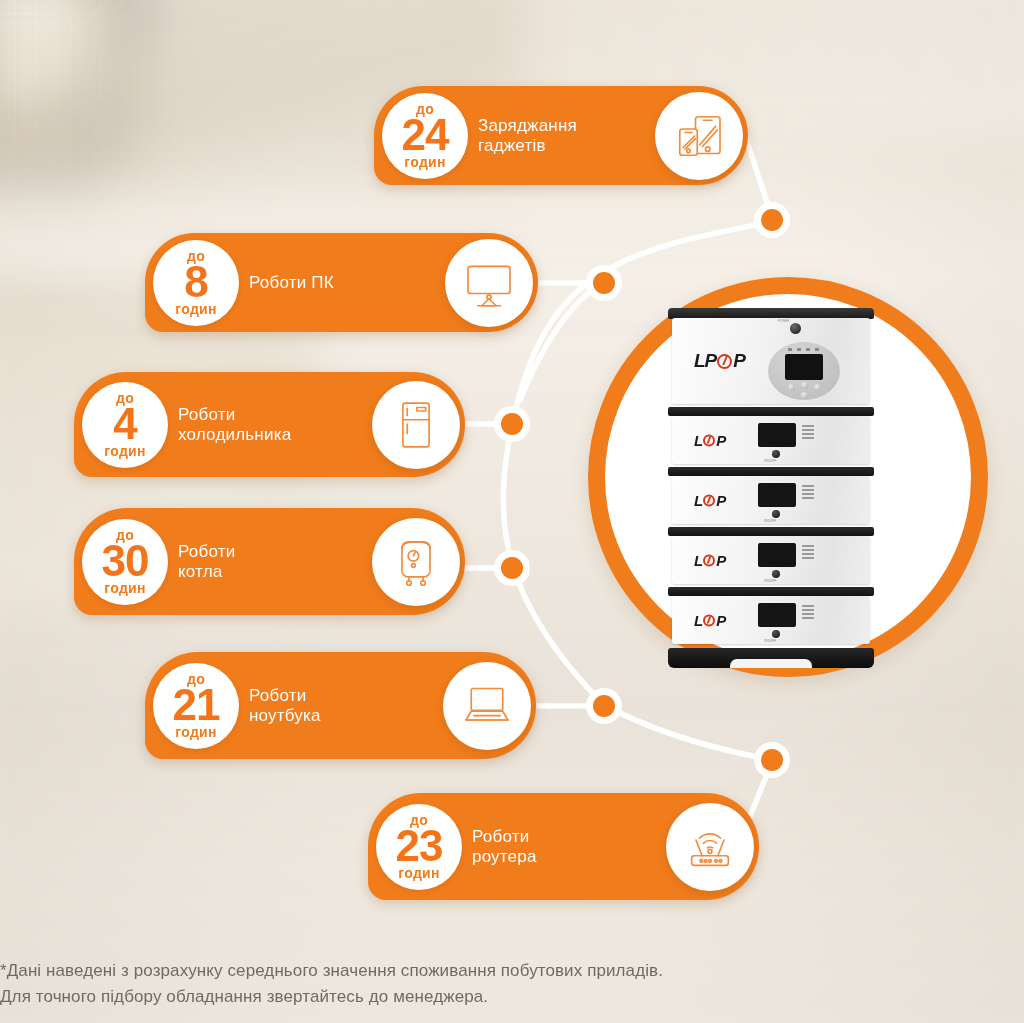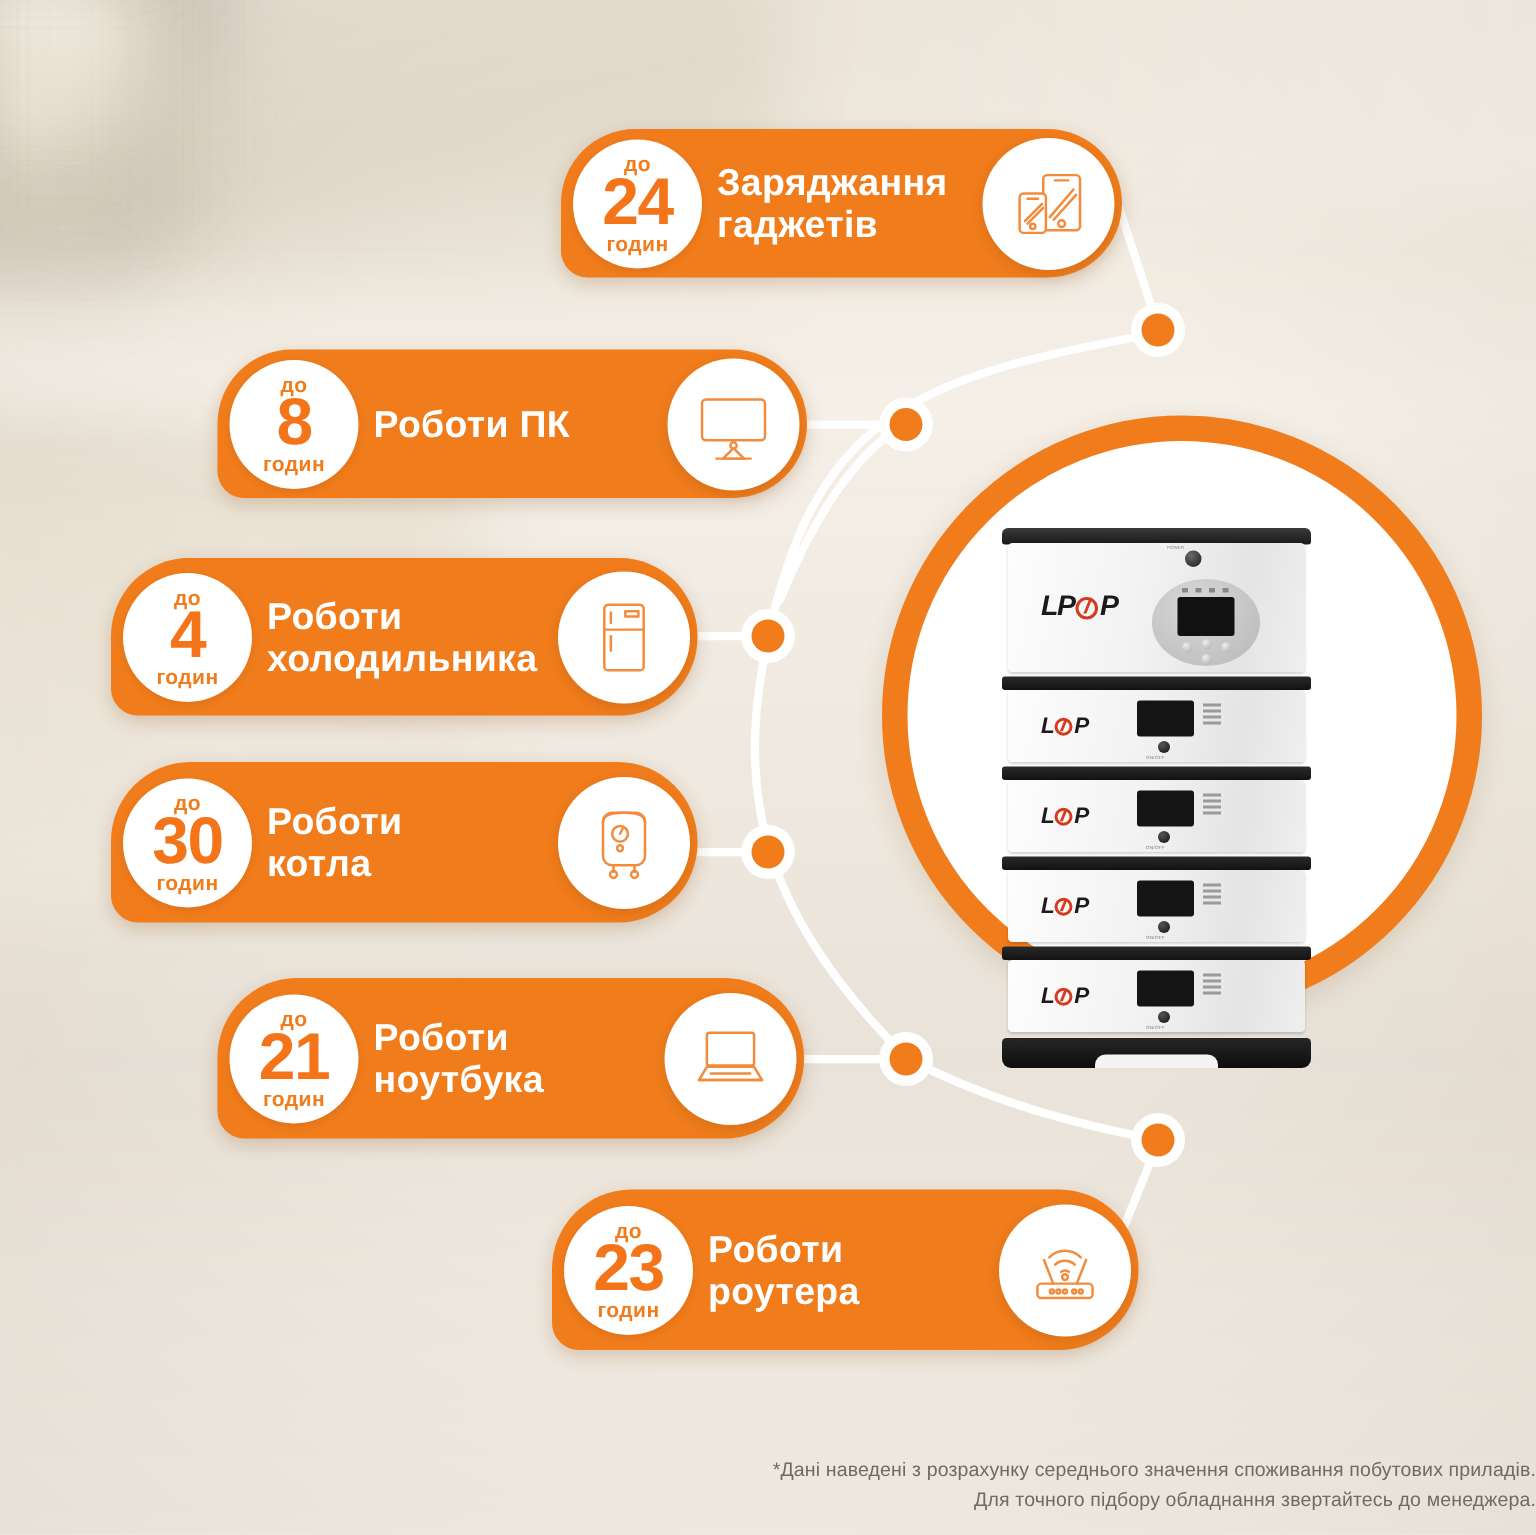--- a/index.html
+++ b/index.html
@@ -92,21 +92,20 @@
     position:absolute; left:588px; top:277px; width:400px; height:400px;
     border-radius:50%;
     background:#ffffff;
     border:17px solid #F07C1B;
     z-index:3;
     box-shadow:0 5px 18px rgba(120,80,30,.16);
   }
   #battery-stack{
     position:absolute; left:668px; top:308px; width:206px; height:360px;
     z-index:4;
-    margin-top:44px;
   }
   .unit{
     position:absolute; left:4px; width:198px;
     background:linear-gradient(100deg,#fdfdfd 0%,#f2f2f2 46%,#e4e4e4 78%,#efefef 100%);
     border-radius:3px;
     box-shadow:0 1px 2px rgba(0,0,0,.18);
   }
   .unit .lp{
     position:absolute; left:22px; top:50%; transform:translateY(-50%);
     font-weight:bold; color:#1b1b1b; letter-spacing:-1px;
@@ -187,21 +186,21 @@
     background:#ffffff;
     border-radius:50%;
     display:flex; flex-direction:column; align-items:center; justify-content:center;
     line-height:1;
     box-shadow:0 2px 5px rgba(120,70,20,.15);
   }
   .badge .do{ font-size:14px; font-weight:bold; color:#F07C1B; letter-spacing:.3px; margin-bottom:-2px;}
   .badge .num{ font-size:44px; font-weight:bold; color:#F4741A; letter-spacing:-1px; line-height:.95;}
   .badge .hrs{ font-size:14px; font-weight:bold; color:#F07C1B; letter-spacing:.3px; margin-top:-1px;}
   .pill .label{
-    color:#ffffff; font-weight:bold; font-size:25px; line-height:1.12;
+    color:#ffffff; font-weight:normal; font-size:17px; line-height:1.12;
     letter-spacing:.2px; white-space:pre-line;
   }
   .pill .iconwrap{
     position:absolute; background:#ffffff; border-radius:50%;
     display:flex; align-items:center; justify-content:center;
     box-shadow:0 3px 8px rgba(120,70,20,.2);
   }
 
   
   #pill-gadgets{ left:374px; top:86px;  width:374px; height:99px;
@@ -220,21 +219,21 @@
   .badge-s{ width:86px; height:86px; left:8px; top:50%; transform:translateY(-50%); }
   .icon-s { width:88px; height:88px; right:5px; top:50%; transform:translateY(-50%); }
   .lbl-pos{ position:absolute; left:104px; }
 
   svg.ic{ width:56px; height:56px; stroke:#F28C3C; stroke-width:1.9; fill:none;
           stroke-linecap:round; stroke-linejoin:round; }
 
   
   #footnote{
     position:absolute; left:0; right:0; bottom:14px; z-index:6;
-    text-align:right; color:#6f6a63; font-size:13px; line-height:1.5;
+    text-align:left; color:#6f6a63; font-size:17px; line-height:1.5;
     white-space:pre-line; letter-spacing:.1px;
   }
 </style>
 </head>
 <body>
 
 <div id="bg">
   <div class="layer bg-base"></div>
   <div class="layer bg-ceiling"></div>
   <div class="layer bg-window"></div>

